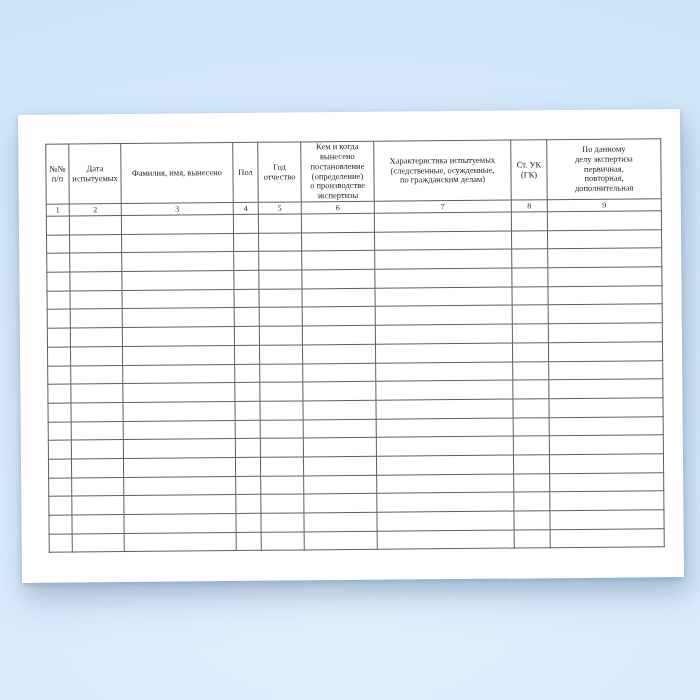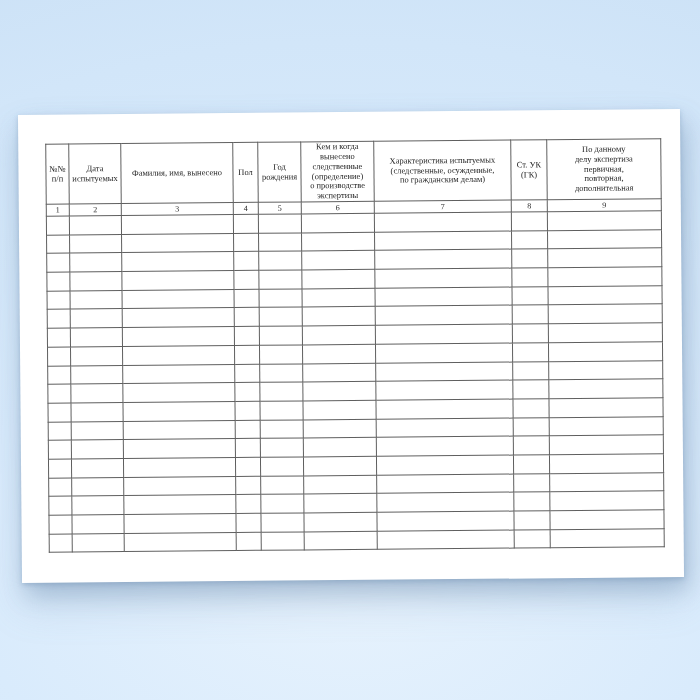--- a/index.html
+++ b/index.html
@@ -82,24 +82,24 @@
     </colgroup>
     <thead>
       <tr class="header-row">
         <th>№№
 п/п</th>
         <th>Дата
 испытуемых</th>
         <th>Фамилия, имя, вынесено</th>
         <th>Пол</th>
         <th>Год
-рождения</th>
+отчество</th>
         <th>Кем и когда
 вынесено
-следственные
+постановление
 (определение)
 о производстве
 экспертизы</th>
         <th>Характеристика испытуемых
 (следственные, осужденные,
 по гражданским делам)</th>
         <th>Ст. УК
 (ГК)</th>
         <th>По данному
 делу экспертиза

